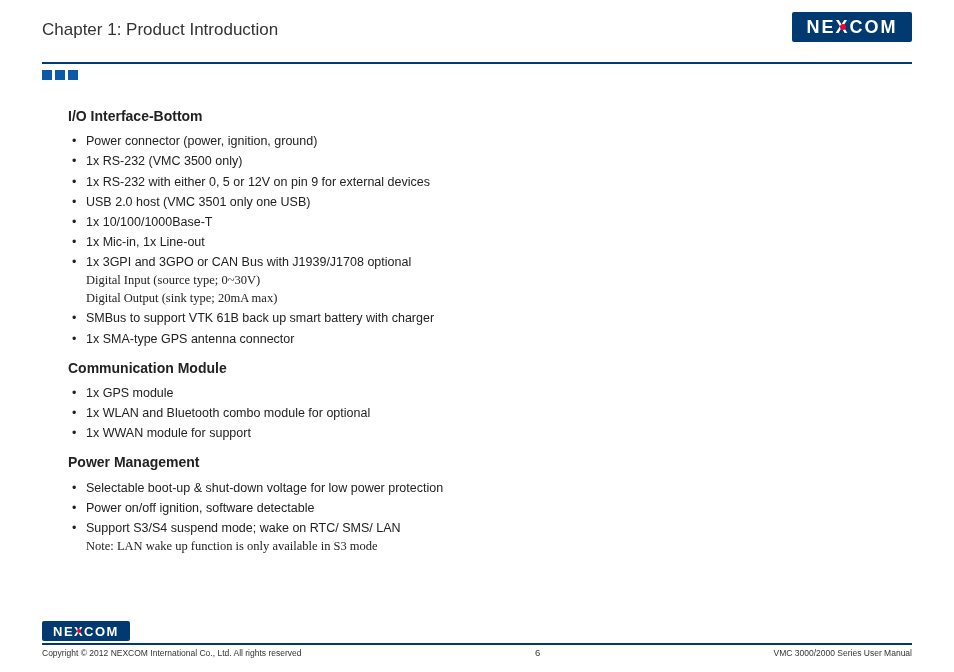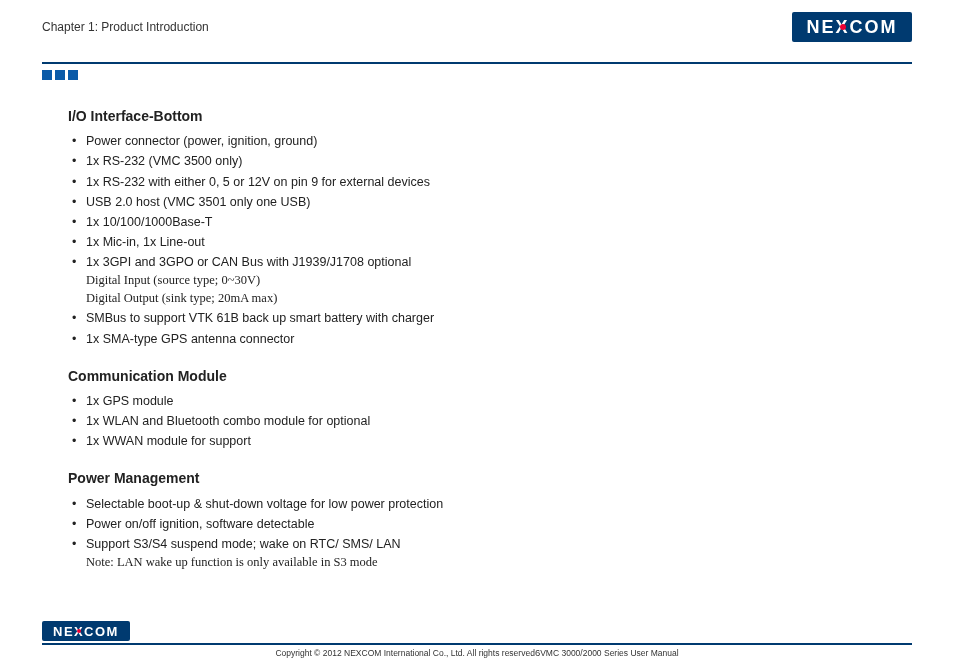--- a/index.html
+++ b/index.html
@@ -13,21 +13,21 @@
     width: 954px; height: 672px;
     padding: 18px 42px 14px 42px;
     position: relative;
   }
   
   .header {
     position: relative;
     height: 38px;
   }
   .chapter-title {
-    font-size: 12px;
+    font-size: 17px;
     color: #333;
     padding-top: 2px;
   }
   .logo-top {
     position: absolute; right: 0; top: -6px;
     width: 120px; height: 30px;
     background: #003a70;
     border-radius: 2px;
     display: flex; align-items: center; justify-content: center;
   }
@@ -59,21 +59,21 @@
     font-size: 12.5px;
     line-height: 1.45;
     color: #222;
   }
   .section-heading {
     font-weight: 700;
     font-size: 14px;
     margin-bottom: 6px;
     margin-top: 0;
   }
-  .section + .section { margin-top: 18px; }
+  .section + .section { margin-top: 10px; }
   ul.speclist {
     list-style: none;
     padding-left: 4px;
   }
   ul.speclist > li {
     position: relative;
     padding-left: 14px;
     margin-bottom: 2px;
   }
   ul.speclist > li::before {
@@ -88,22 +88,22 @@
   }
   
   .footer {
     position: absolute; left: 42px; right: 42px; bottom: 14px;
   }
   .rule-bottom {
     border: none; border-top: 2px solid #003a70;
     margin-bottom: 2px;
   }
   .footer-row {
-    display: flex; justify-content: center; align-items: flex-end;
-    font-size: 8.5px; color: #333;
+    display: flex; justify-content: space-between; align-items: flex-end;
+    font-size: 8.5px; color: #333; gap: 41px;
   }
   .footer-row .pagenum { font-size: 9.5px; }
   .logo-bottom {
     width: 88px; height: 20px;
     background:#003a70;
     border-radius:2px;
     display:flex; align-items:center; justify-content:center;
     margin-bottom: 2px;
   }
   .logo-bottom .nx{

